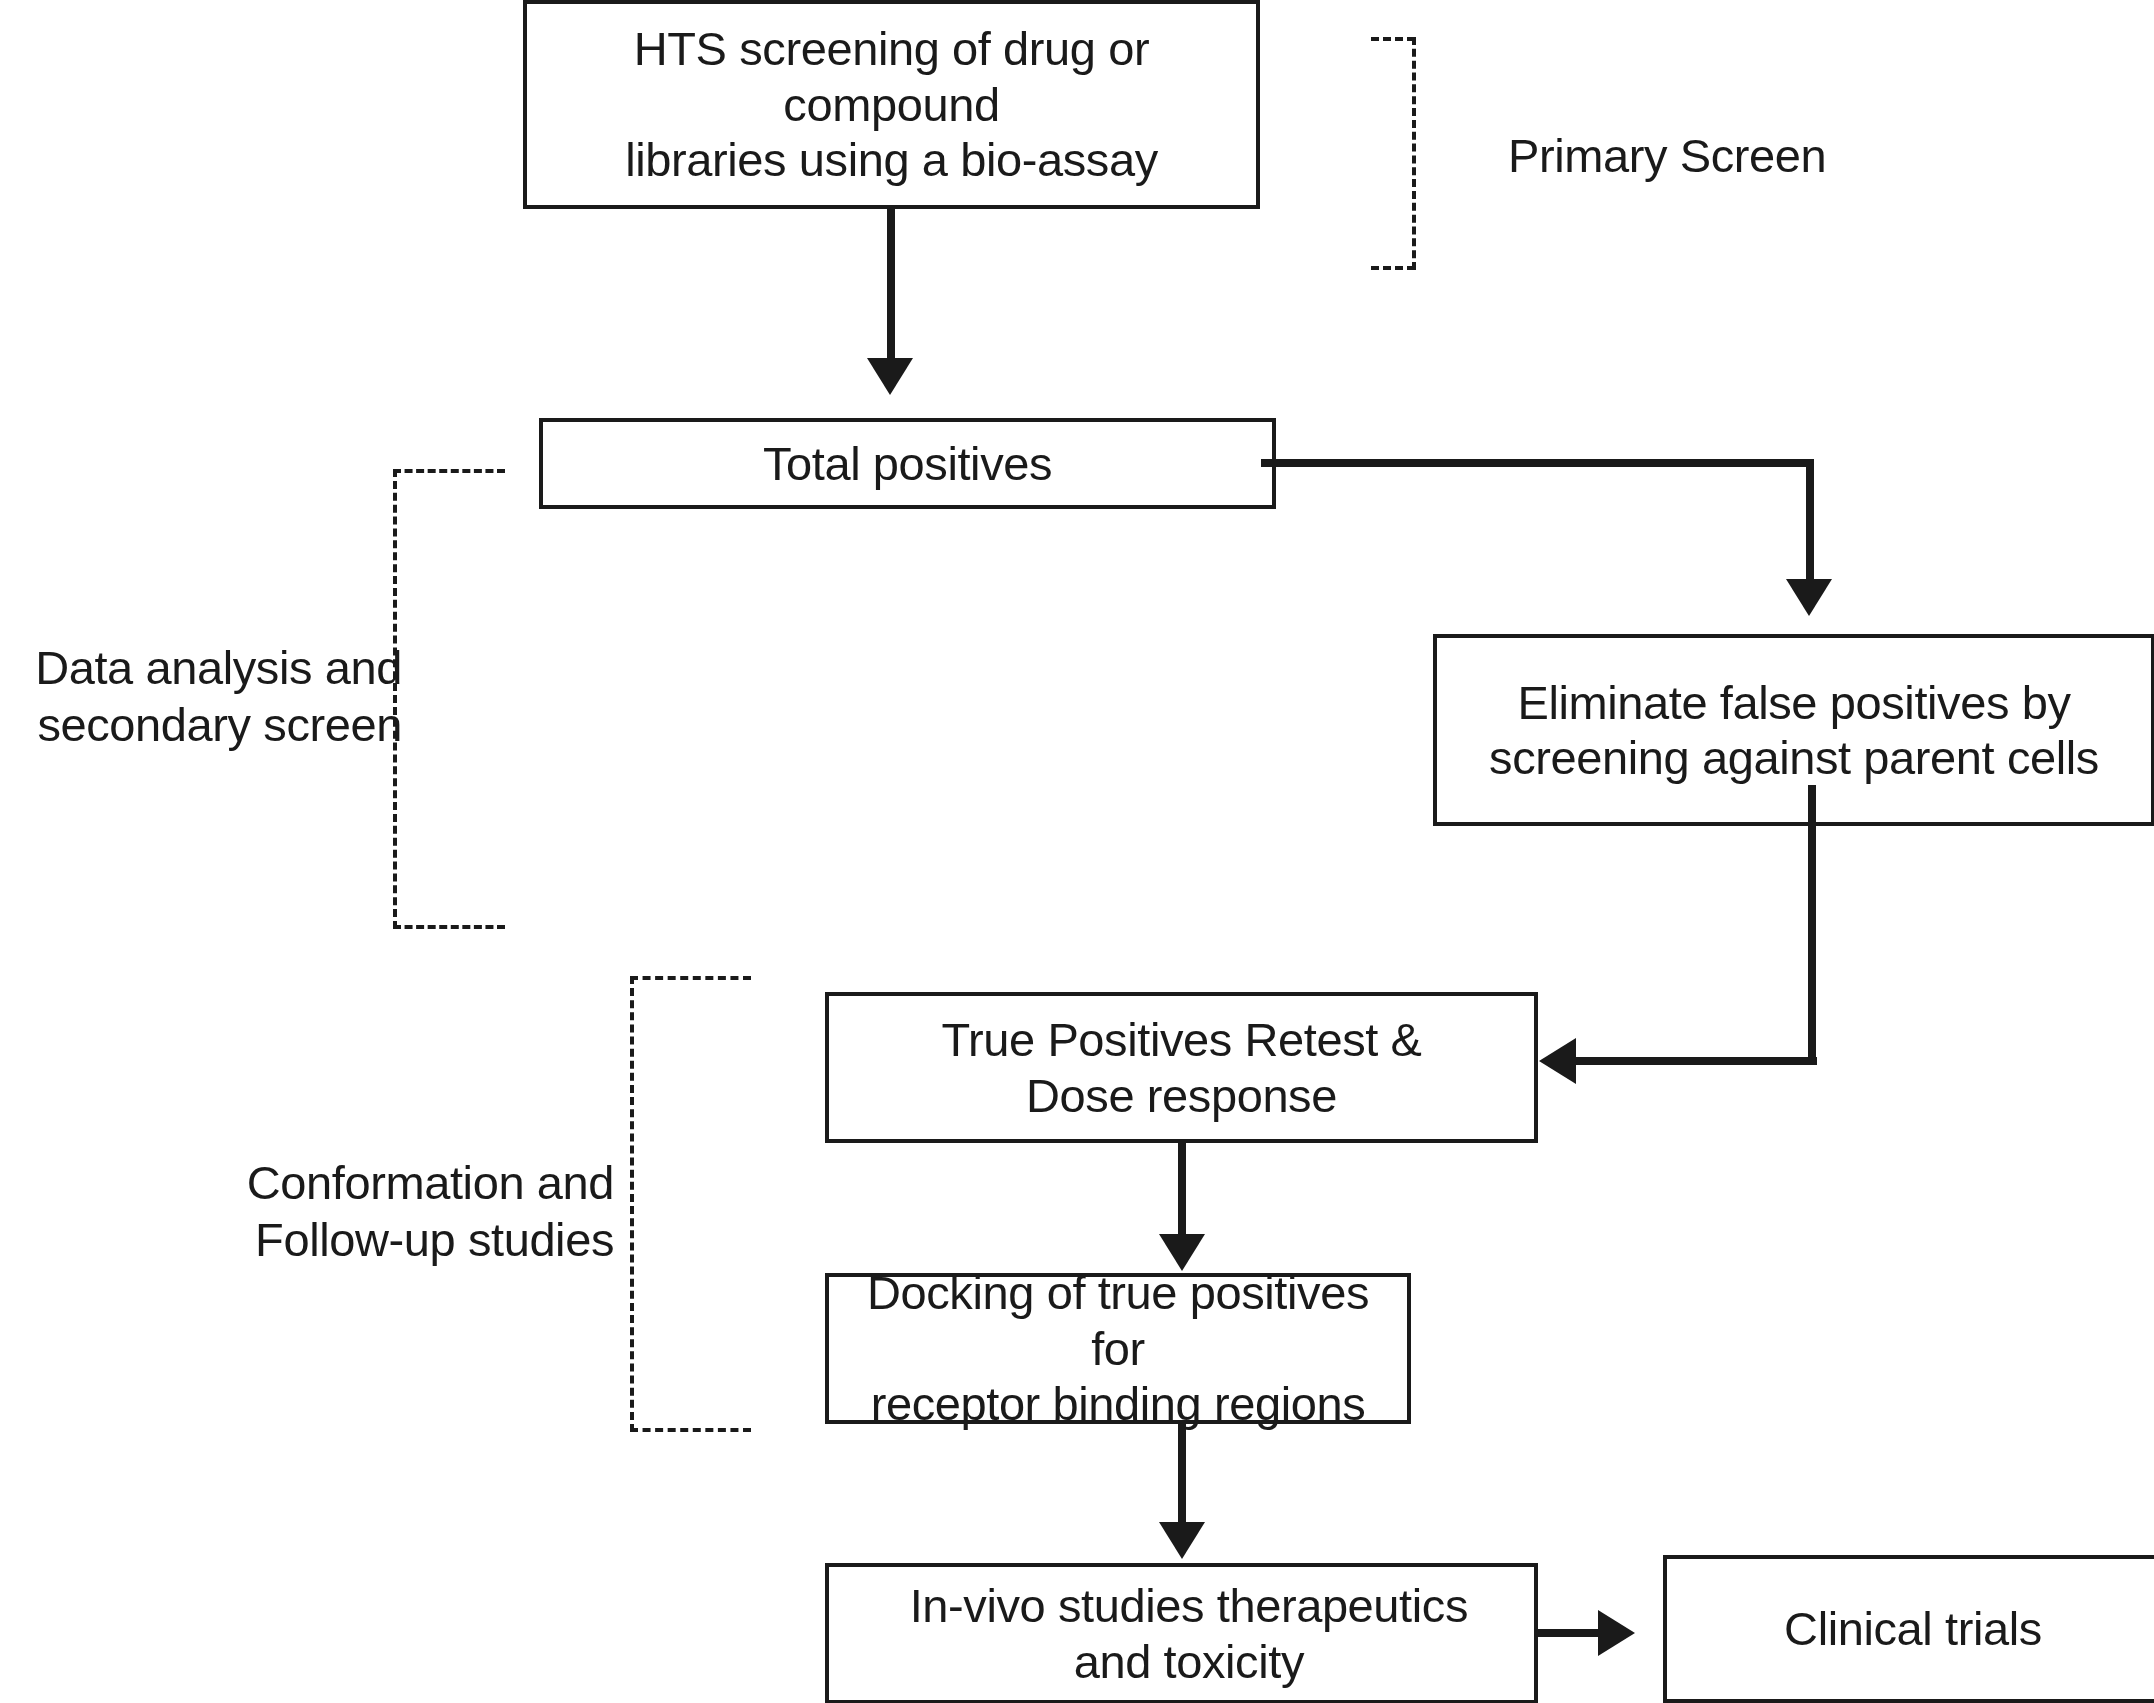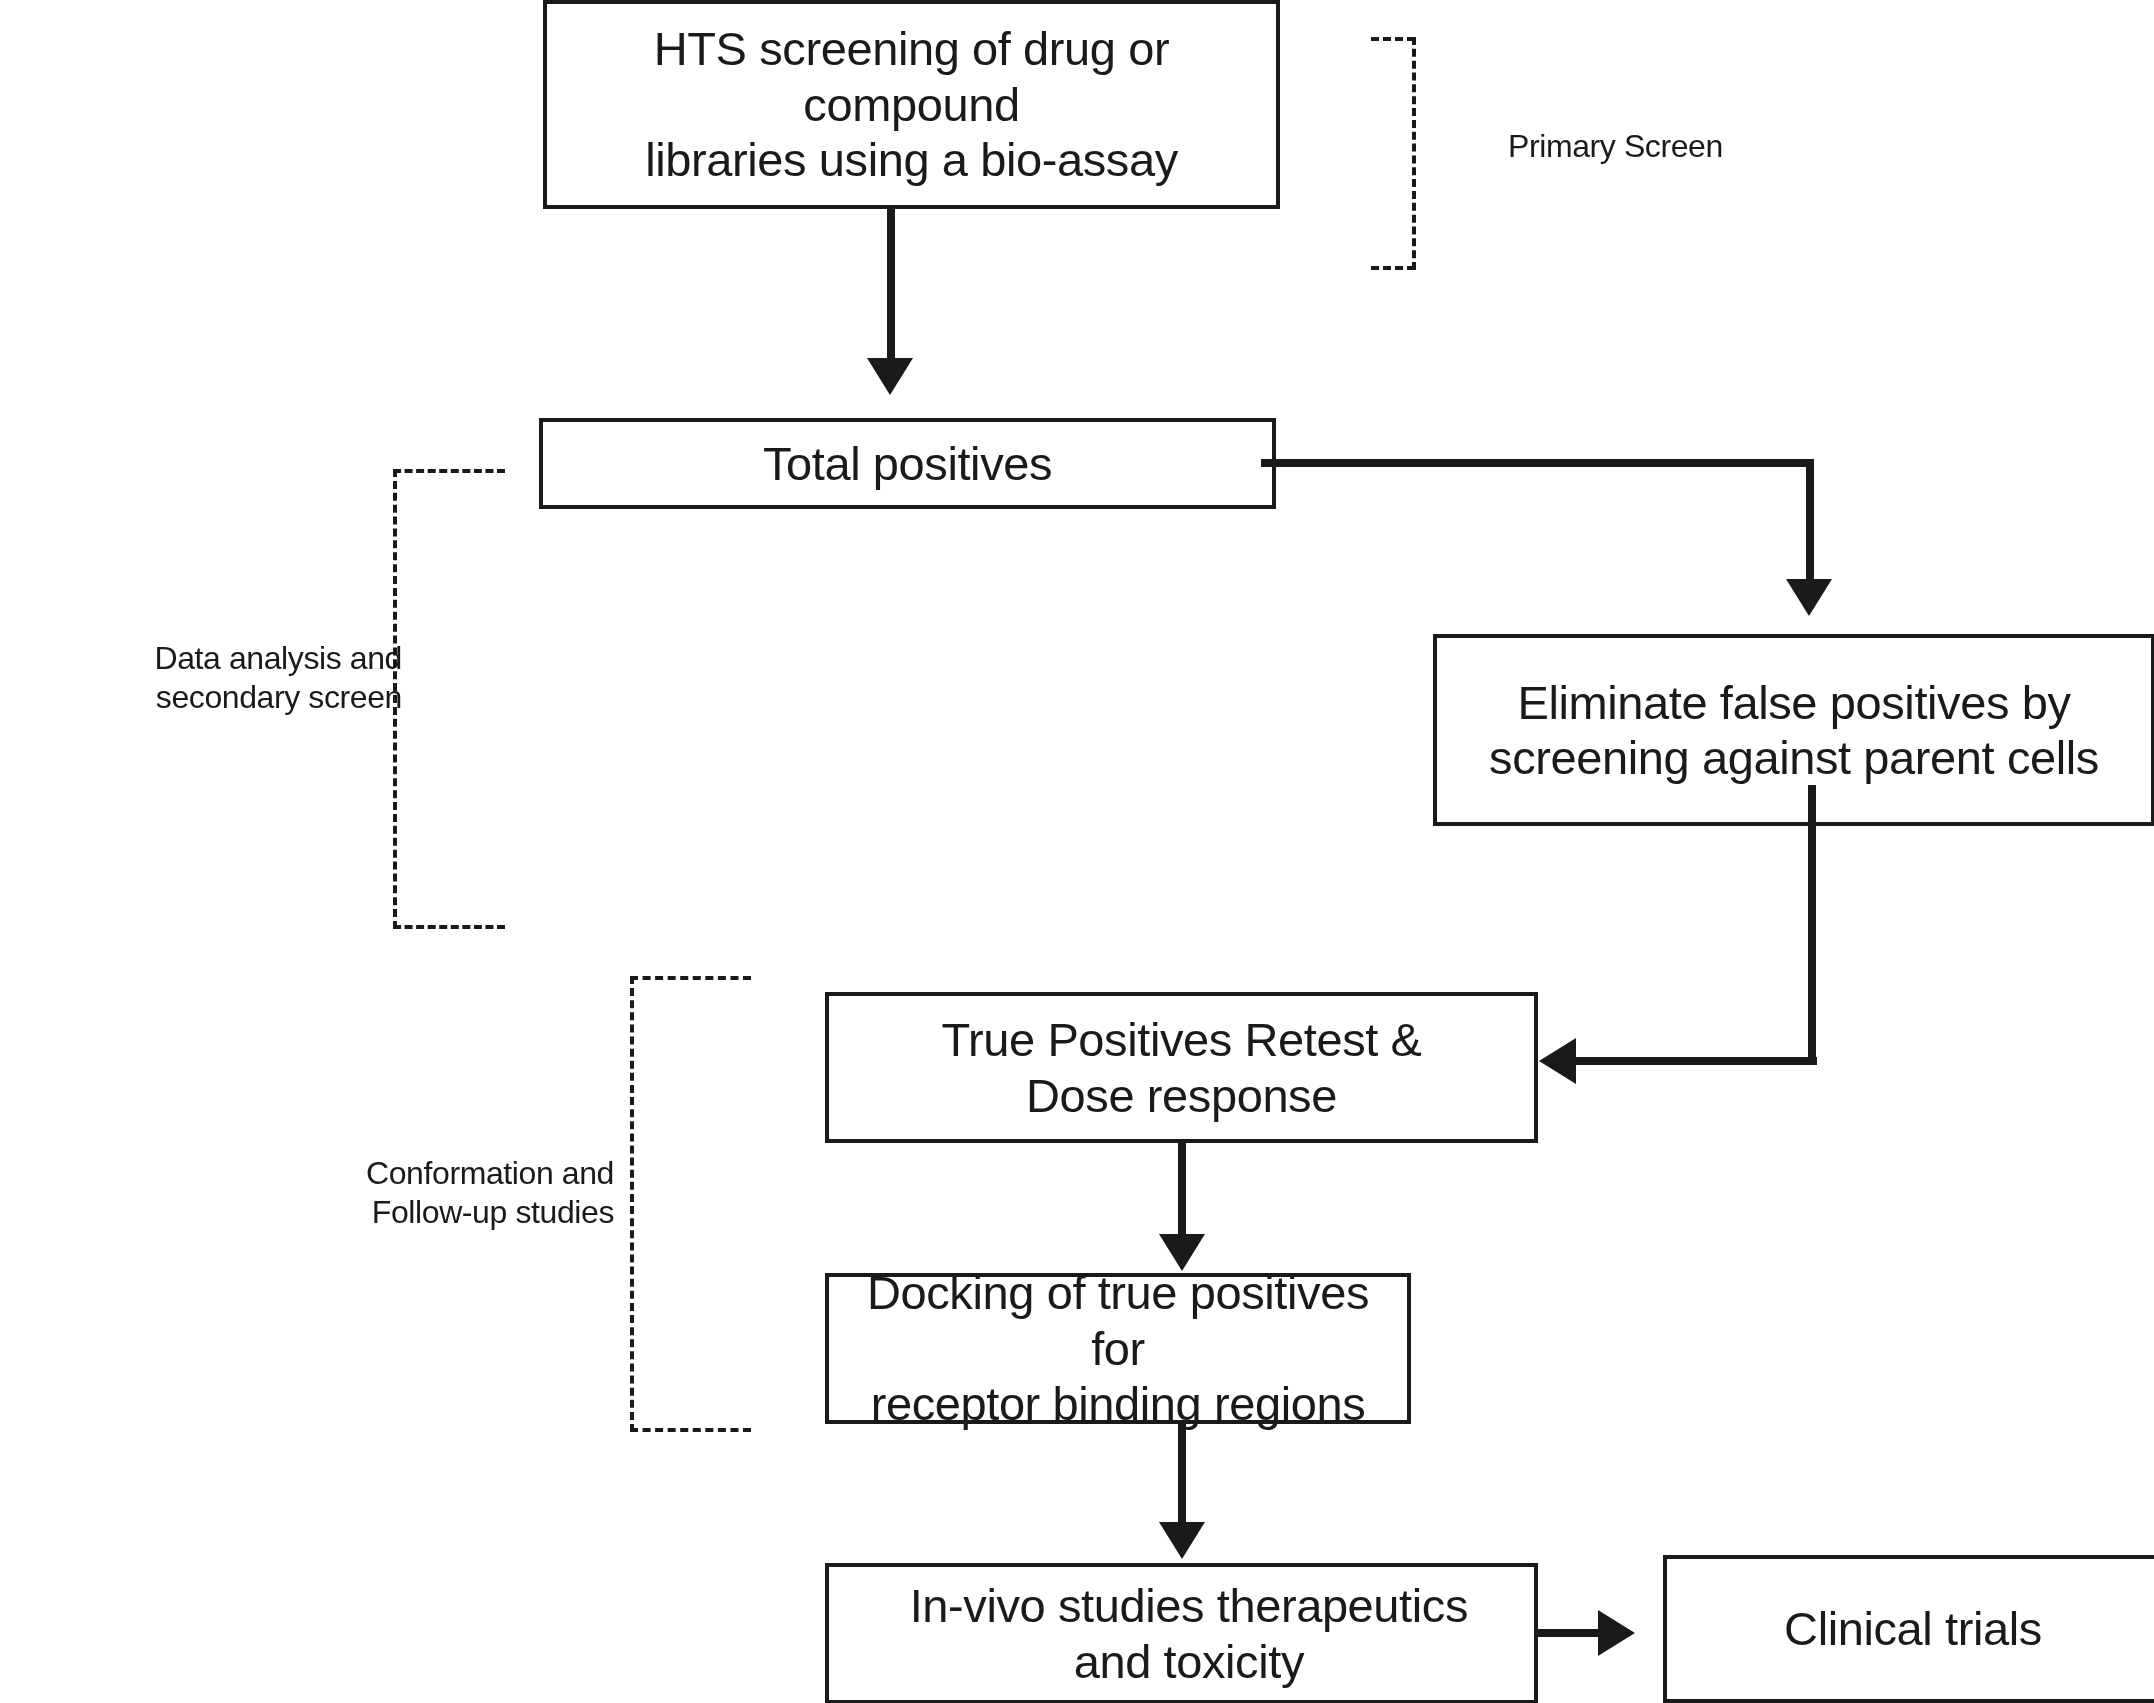--- a/index.html
+++ b/index.html
@@ -36,21 +36,21 @@
     white-space: pre-line;
   }
   .node-text {
     display: block;
     width: 100%;
     white-space: pre-line;
   }
   
   .phase-label {
     position: absolute;
-    font-size: 32px;
+    font-size: 47px;
     line-height: 1.22;
     letter-spacing: -0.4px;
     white-space: pre-line;
     color: #1a1a1a;
   }
   .phase-label.right-align { text-align: right; }
   .phase-label.left-align  { text-align: left; }
 
   
   .seg {
@@ -92,21 +92,21 @@
     position: absolute;
     height: 0;
     border-top: 4.4px dashed #1a1a1a;
   }
 </style>
 </head>
 <body>
 
 <div id="canvas">
 
-  <div class="node" style="left:523px; top:0px; width:737px; height:209px;margin-left:20px;">
+  <div class="node" style="left:523px; top:0px; width:737px; height:209px;">
     <span class="node-text">HTS screening of drug or compound
 libraries using a bio-assay</span>
   </div>
 
   <div class="seg" style="left:887px; top:209px; width:8px; height:155px;"></div>
   <div class="arrow-down" style="left:867px; top:358px;"></div>
 
   <div class="bracket" style="left:1371px; top:37px; width:46px; height:233px;">
     <div class="v" style="left:41px; top:0; height:233px;"></div>
     <div class="h" style="left:0px; top:0px; width:44px;"></div>

